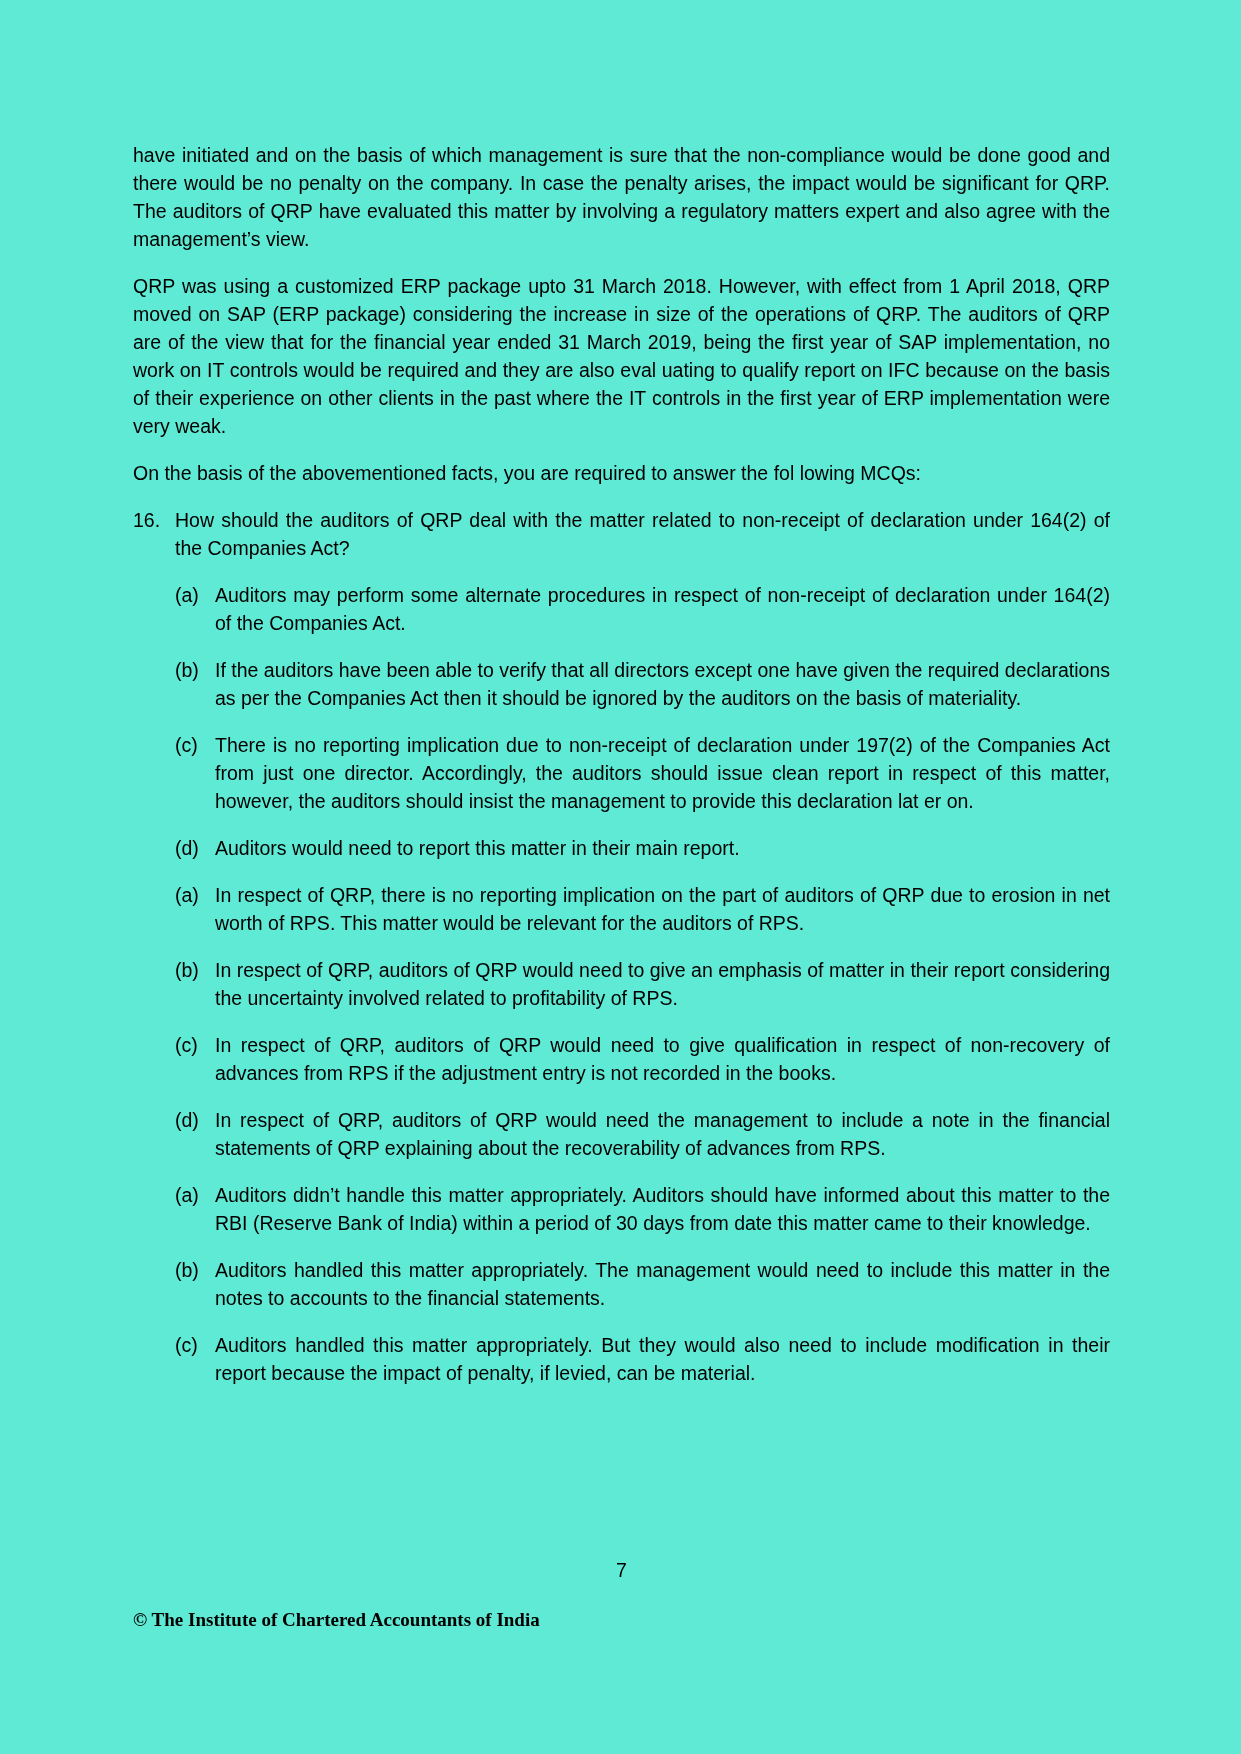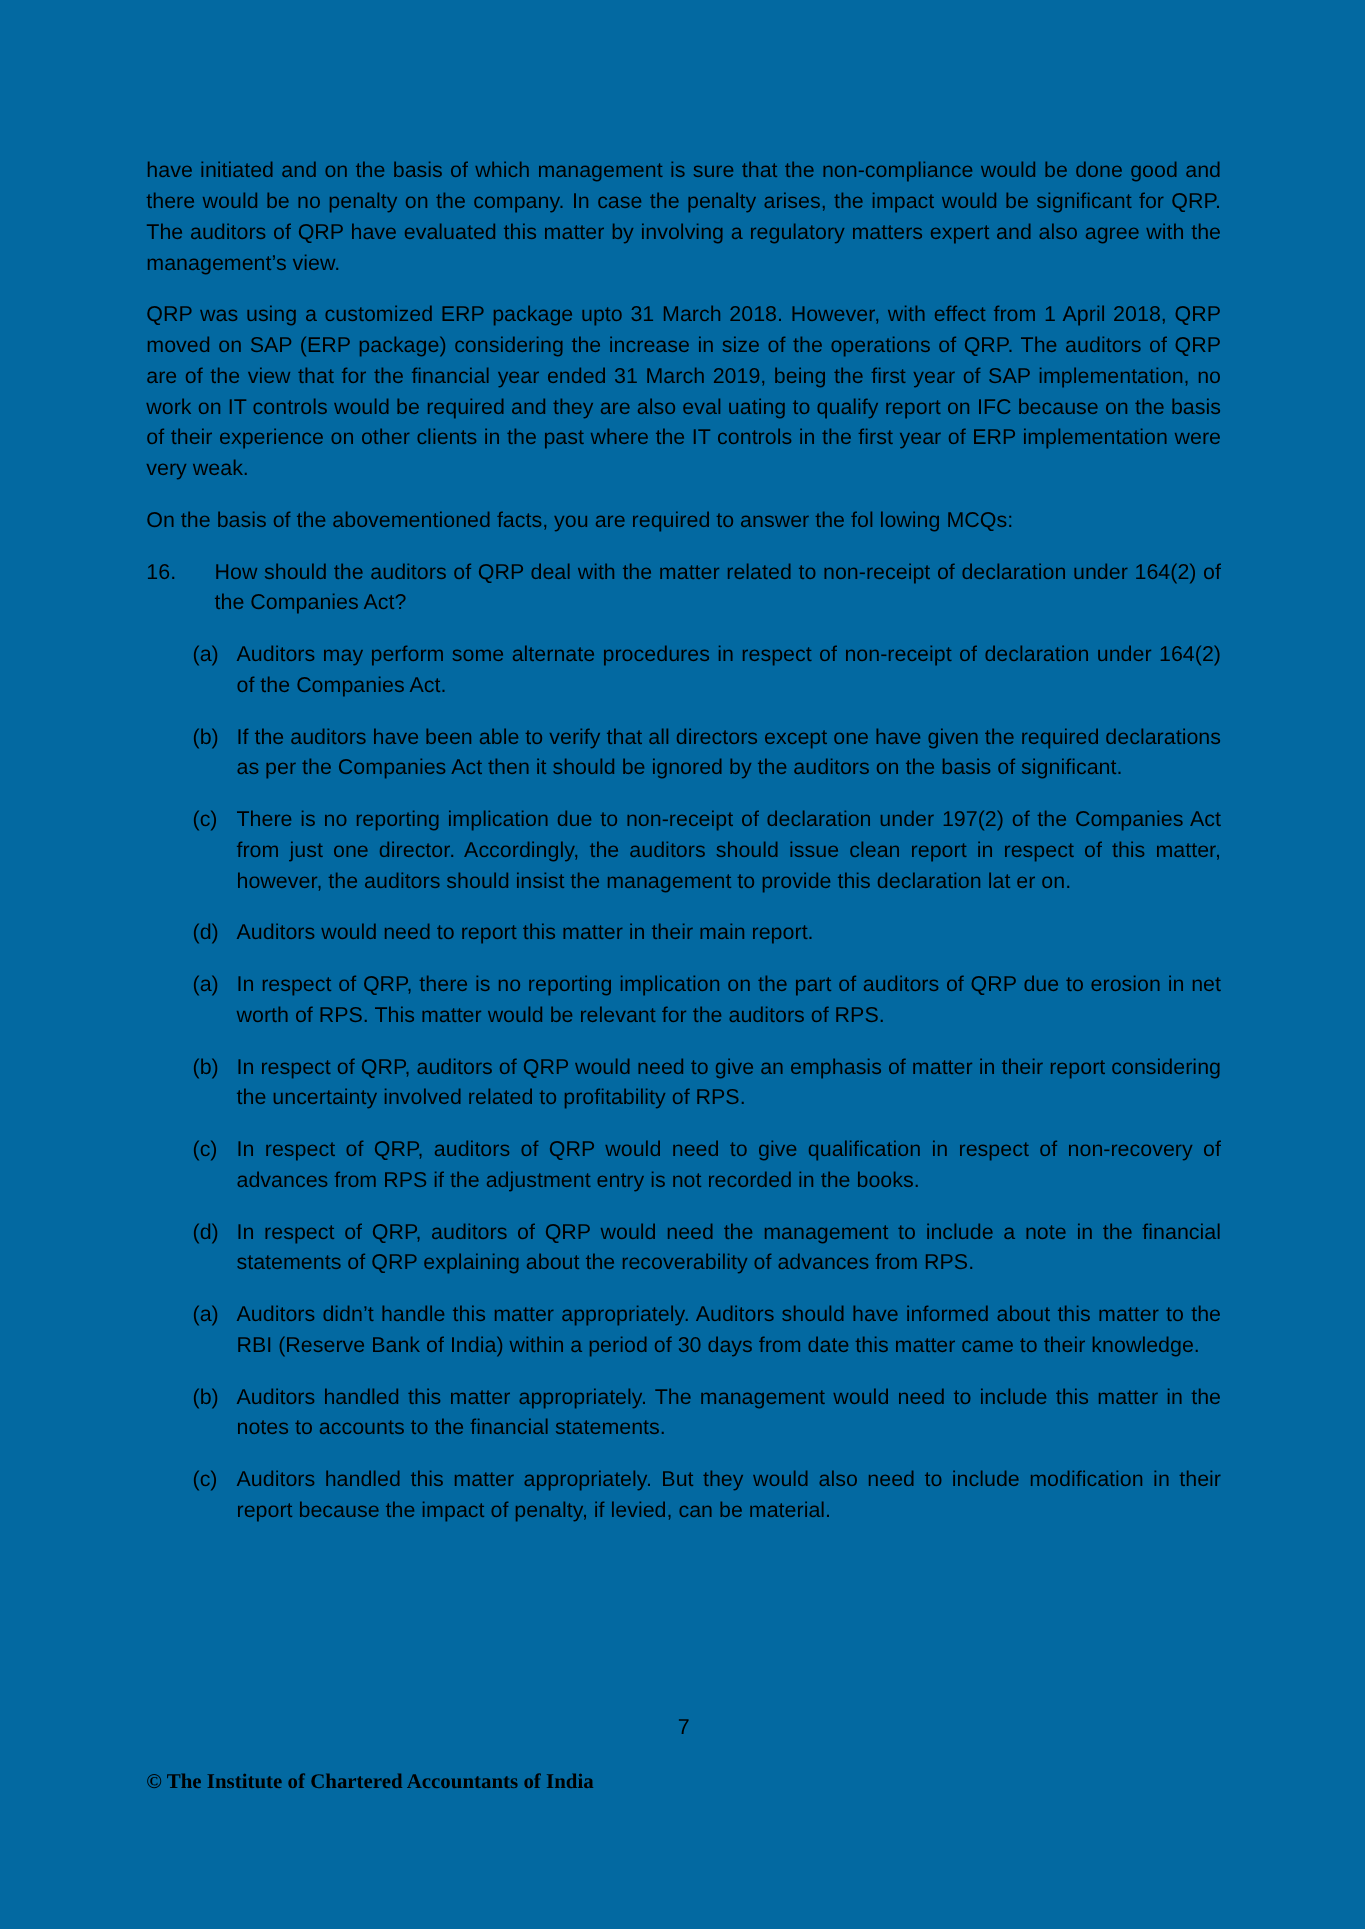--- a/index.html
+++ b/index.html
@@ -1,40 +1,39 @@
 <!DOCTYPE html>
 <html><head>
 <meta charset="utf-8">
 <style>
   html, body { margin: 0; padding: 0; background: #ffffff; }
   .page {
     position: relative;
     width: 1241px;
     height: 1754px;
-    background: #0369a1;
+    background: #5eead4;
     color: #000000;
     font-family: "Liberation Sans", sans-serif;
     font-size: 19.5px;
     line-height: 28px;
     overflow: hidden;
   }
   .content {
     position: absolute;
     left: 133px;
     top: 141px;
     width: 977px;
   }
   .para {
     margin: 0 0 19px 0;
     text-align: justify;
   }
   .question {
     display: flex;
     margin: 0 0 19px 0;
-    gap: 20px;
   }
   .q-num {
     flex: 0 0 42px;
     width: 42px;
   }
   .q-text {
     flex: 1;
     text-align: justify;
   }
   .option {
@@ -79,21 +78,21 @@
     <div class="question">
       <div class="q-num">16.</div>
       <div class="q-text">How should the auditors of QRP deal with the matter related to non-receipt of declaration under 164(2) of the Companies Act?</div>
     </div>
     <div class="option">
       <div class="opt-label">(a)</div>
       <div class="opt-text">Auditors may perform some alternate procedures in respect of non-receipt of declaration under 164(2) of the Companies Act.</div>
     </div>
     <div class="option">
       <div class="opt-label">(b)</div>
-      <div class="opt-text">If the auditors have been able to verify that all directors except one have given the required declarations as per the Companies Act then it should be ignored by the auditors on the basis of significant.</div>
+      <div class="opt-text">If the auditors have been able to verify that all directors except one have given the required declarations as per the Companies Act then it should be ignored by the auditors on the basis of materiality.</div>
     </div>
     <div class="option">
       <div class="opt-label">(c)</div>
       <div class="opt-text">There is no reporting implication due to non-receipt of declaration under 197(2) of the Companies Act from just one director. Accordingly, the auditors should issue clean report in respect of this matter, however, the auditors should insist the management to provide this declaration lat er on.</div>
     </div>
     <div class="option">
       <div class="opt-label">(d)</div>
       <div class="opt-text">Auditors would need to report this matter in their main report.</div>
     </div>
 

